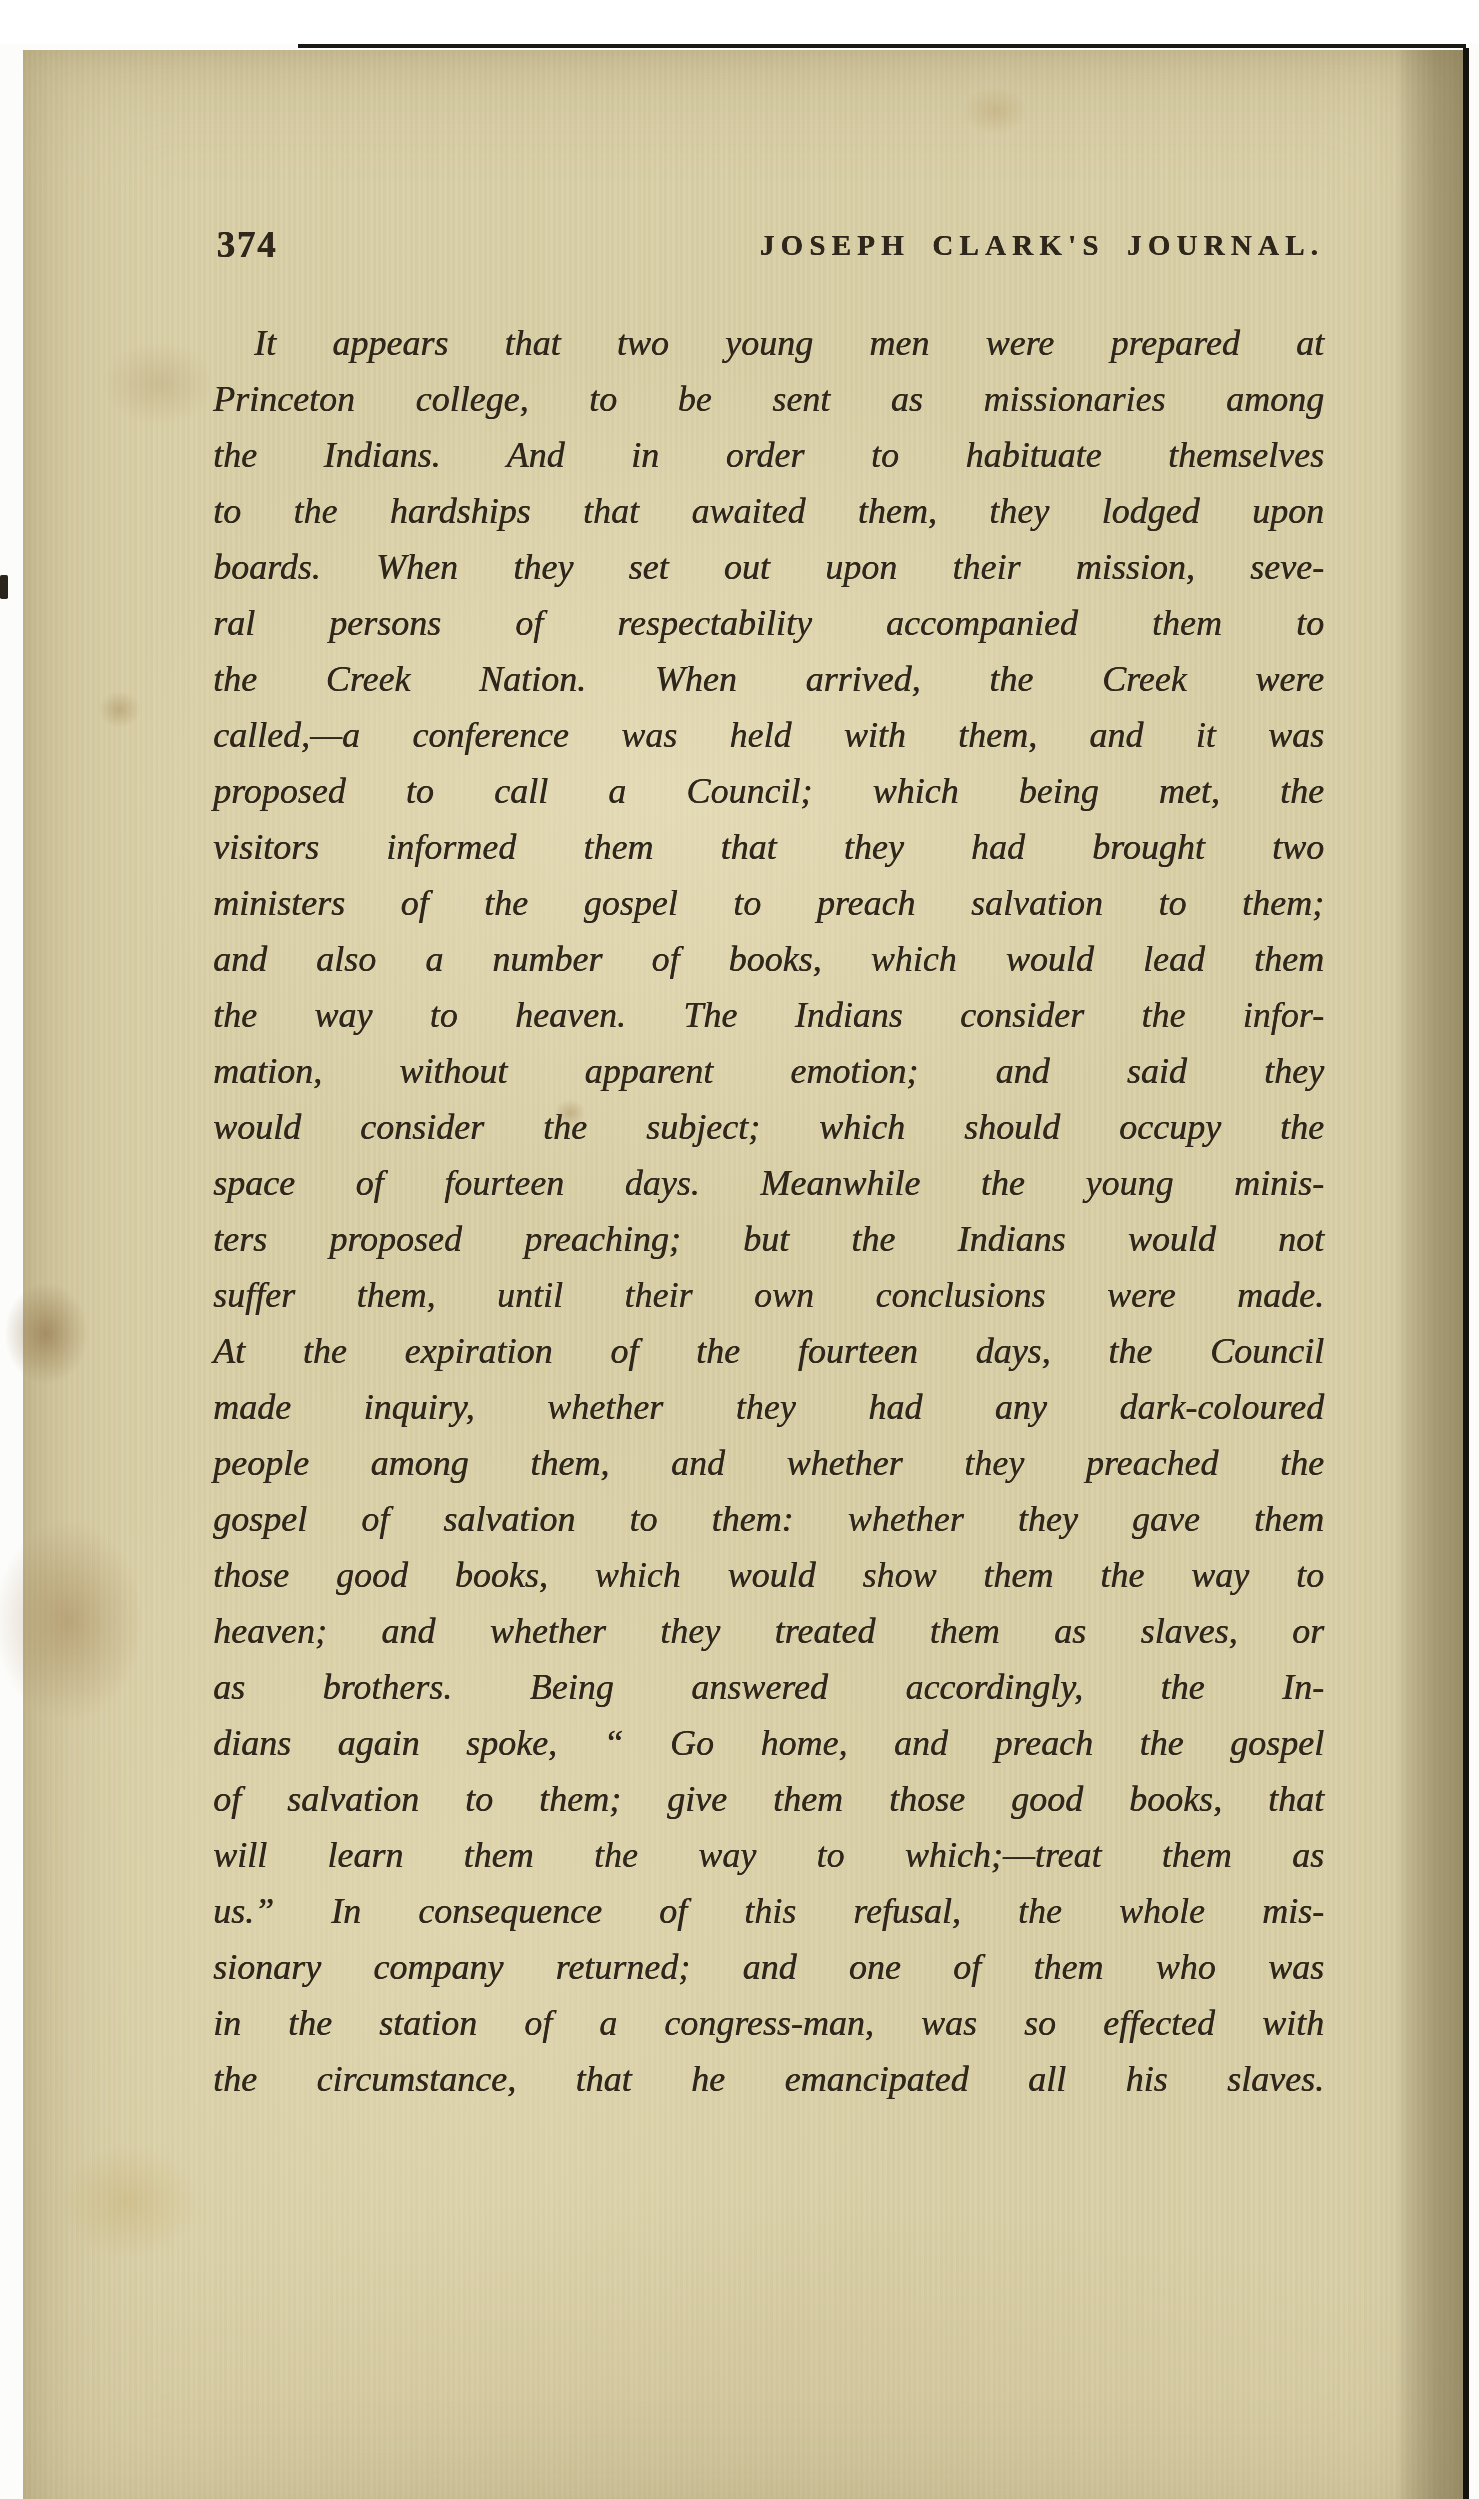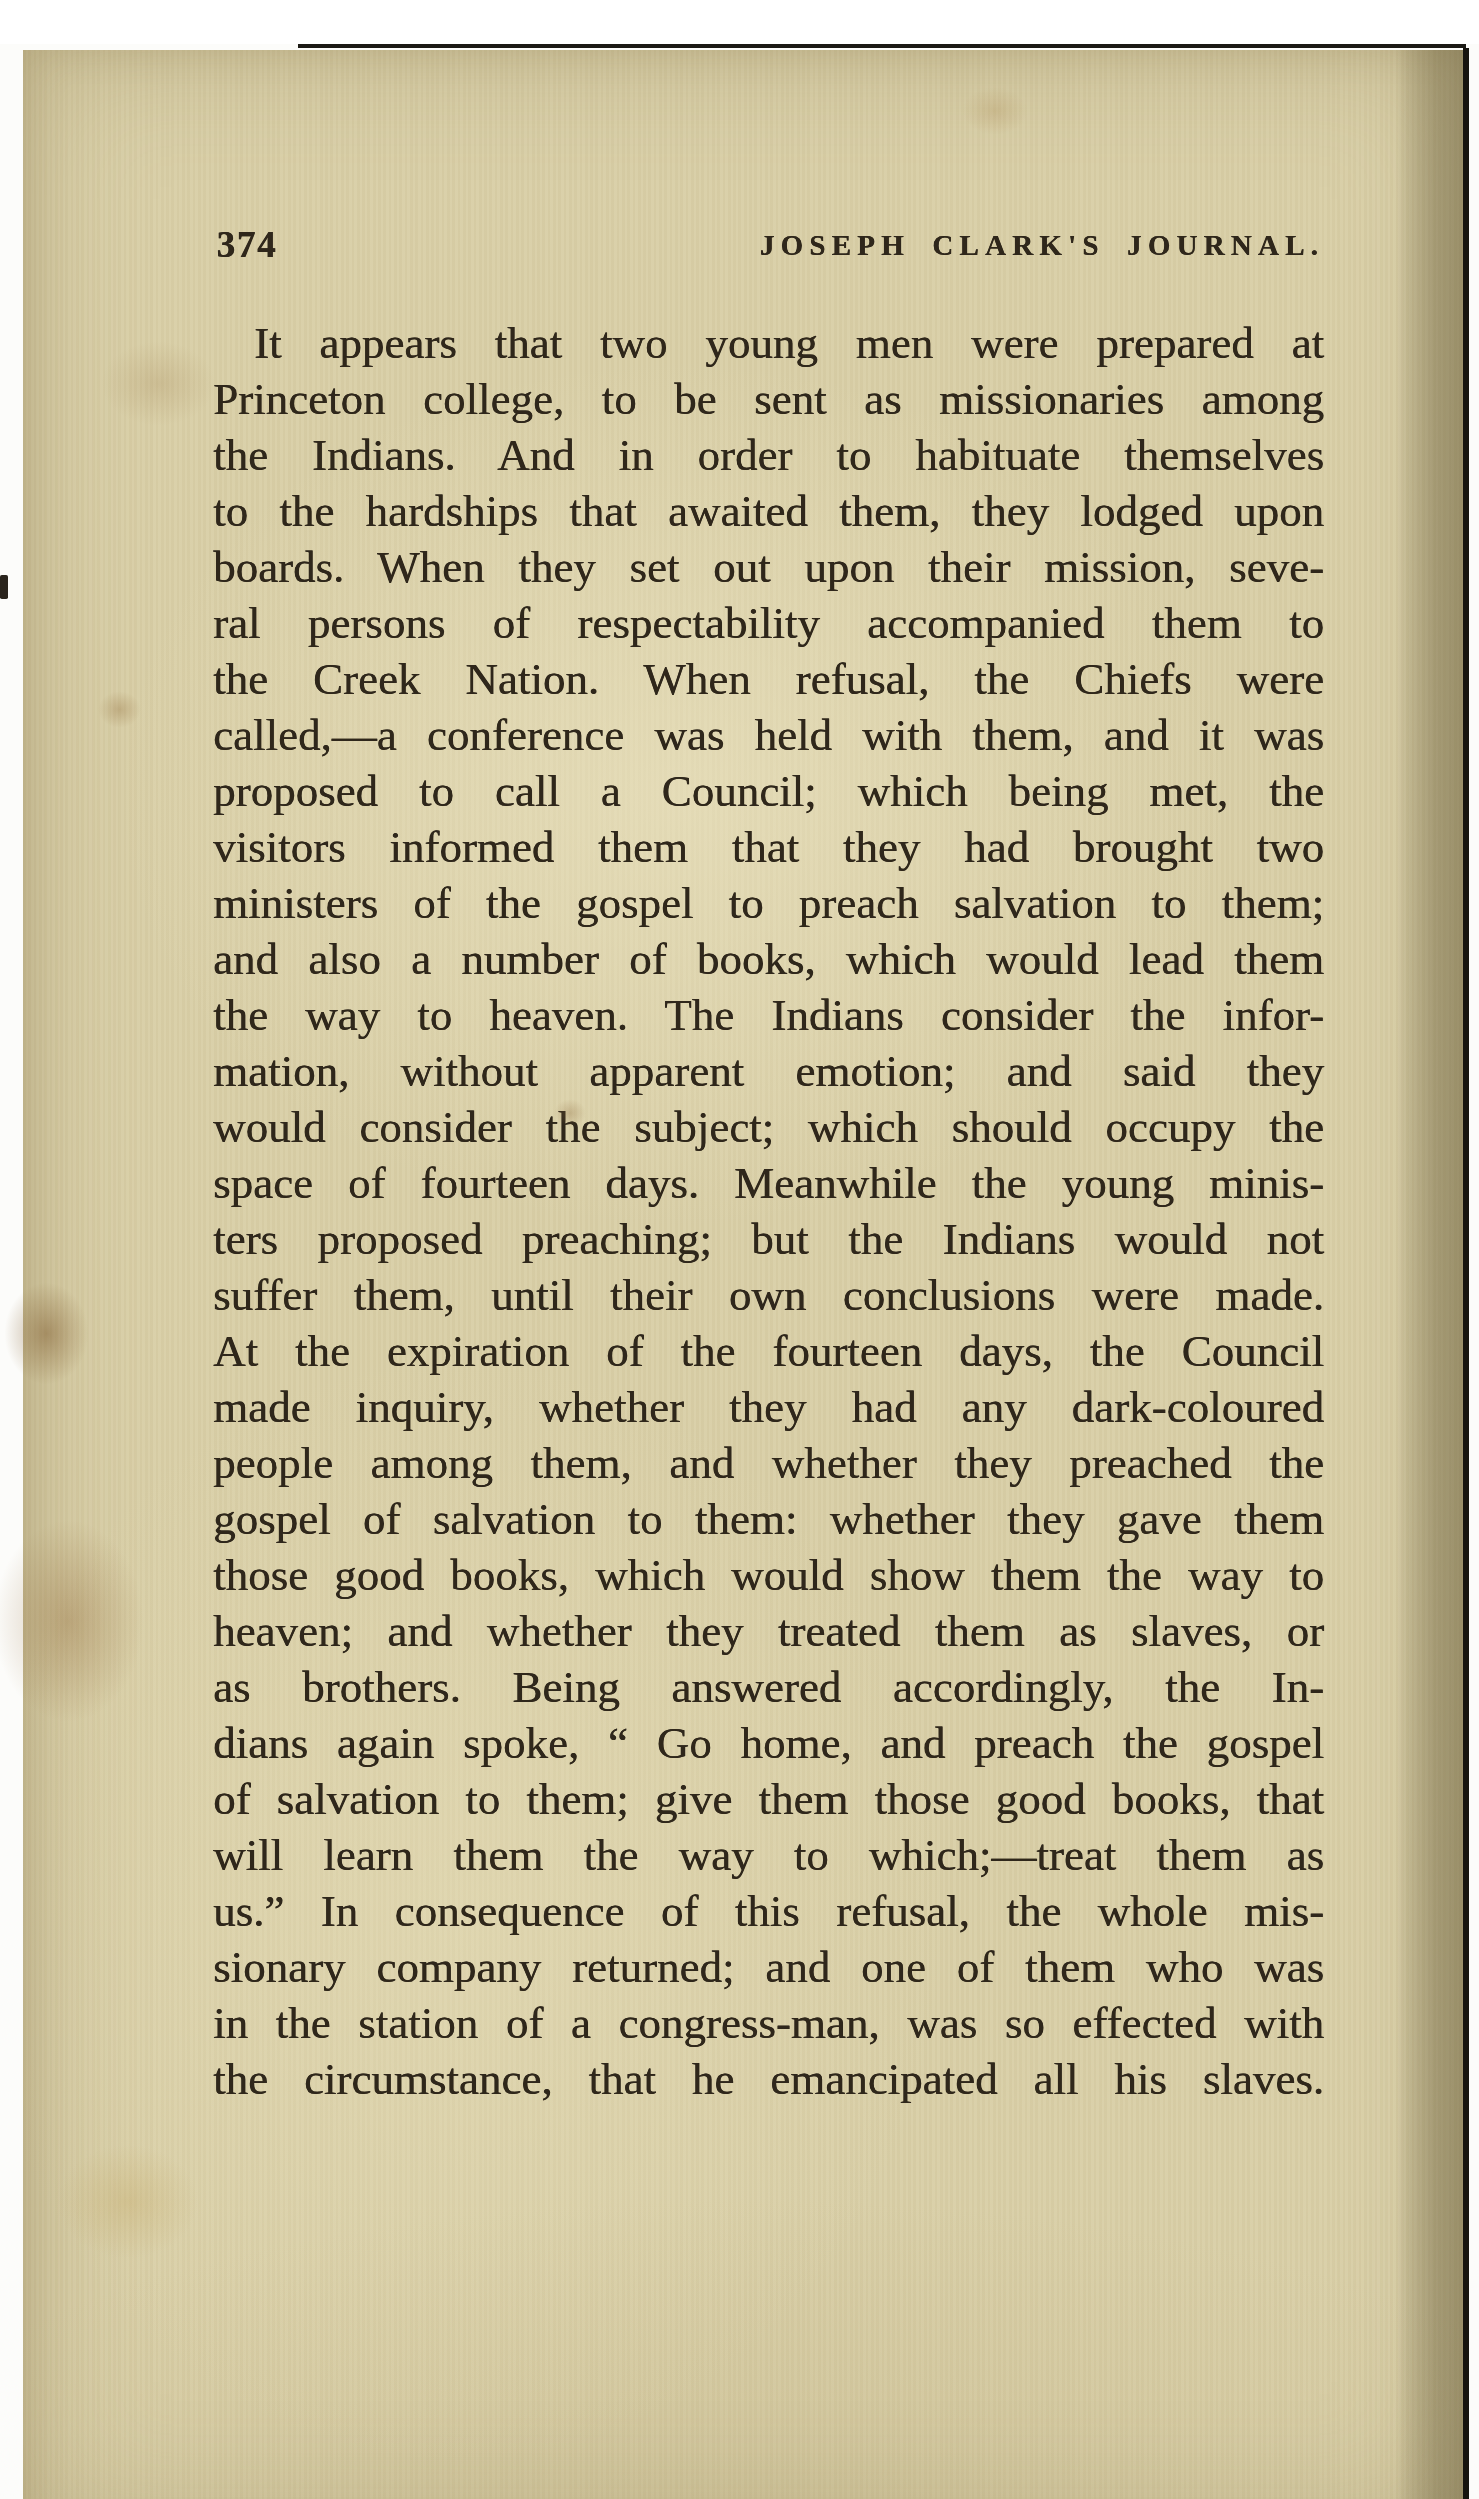--- a/index.html
+++ b/index.html
@@ -49,24 +49,25 @@
     text-align:right;
     font-size:29px;font-weight:bold;
     letter-spacing:6.2px;word-spacing:9px;
     text-shadow:0.4px 0 0 currentColor;
   }
 
   
   .textblock{position:absolute;left:190px;top:265px;width:1111px;color:var(--ink,#2f271b);}
   .line{
     height:56px;line-height:56px;
-    font-size:45px;
+    font-size:36px;
     text-align:justify;text-align-last:justify;
     text-shadow:0.4px 0 0 currentColor;
     white-space:normal;
+    font-style:italic;
   }
   .line.first{padding-left:41px;}
 
   
   .stain{position:absolute;pointer-events:none;border-radius:50%;}
   .s1{left:-30px;top:1469px;width:151px;height:204px;background:radial-gradient(ellipse at center,rgba(146,108,60,0.38),rgba(146,108,60,0) 70%);}
   .s2{left:-19.5px;top:1232px;width:85px;height:103px;background:radial-gradient(ellipse at center,rgba(128,93,48,0.5),rgba(128,93,48,0) 70%);}
   .s3{left:75px;top:641px;width:43px;height:37px;background:radial-gradient(ellipse at center,rgba(150,115,65,0.35),rgba(150,115,65,0) 70%);}
   .s4{left:34px;top:2094px;width:142px;height:115px;background:radial-gradient(ellipse at center,rgba(192,162,92,0.30),rgba(192,162,92,0) 70%);}
   .s5{left:939px;top:37px;width:66px;height:48px;background:radial-gradient(ellipse at center,rgba(170,135,80,0.25),rgba(170,135,80,0) 70%);}
@@ -84,21 +85,21 @@
       <span class="running">JOSEPH CLARK'S JOURNAL.</span>
     </div>
 
     <div class="textblock">
         <div class="line first">It appears that two young men were prepared at</div>
         <div class="line">Princeton college, to be sent as missionaries among</div>
         <div class="line">the Indians.  And in order to habituate themselves</div>
         <div class="line">to the hardships that awaited them, they lodged upon</div>
         <div class="line">boards.  When they set out upon their mission, seve-</div>
         <div class="line">ral persons of respectability accompanied them to</div>
-        <div class="line">the Creek Nation.  When refusal, the Chiefs were</div>
+        <div class="line">the Creek Nation.  When arrived, the Creek were</div>
         <div class="line">called,—a conference was held with them, and it was</div>
         <div class="line">proposed to call a Council; which being met, the</div>
         <div class="line">visitors informed them that they had brought two</div>
         <div class="line">ministers of the gospel to preach salvation to them;</div>
         <div class="line">and also a number of books, which would lead them</div>
         <div class="line">the way to heaven.  The Indians consider the infor-</div>
         <div class="line">mation, without apparent emotion; and said they</div>
         <div class="line">would consider the subject; which should occupy the</div>
         <div class="line">space of fourteen days.  Meanwhile the young minis-</div>
         <div class="line">ters proposed preaching; but the Indians would not</div>

